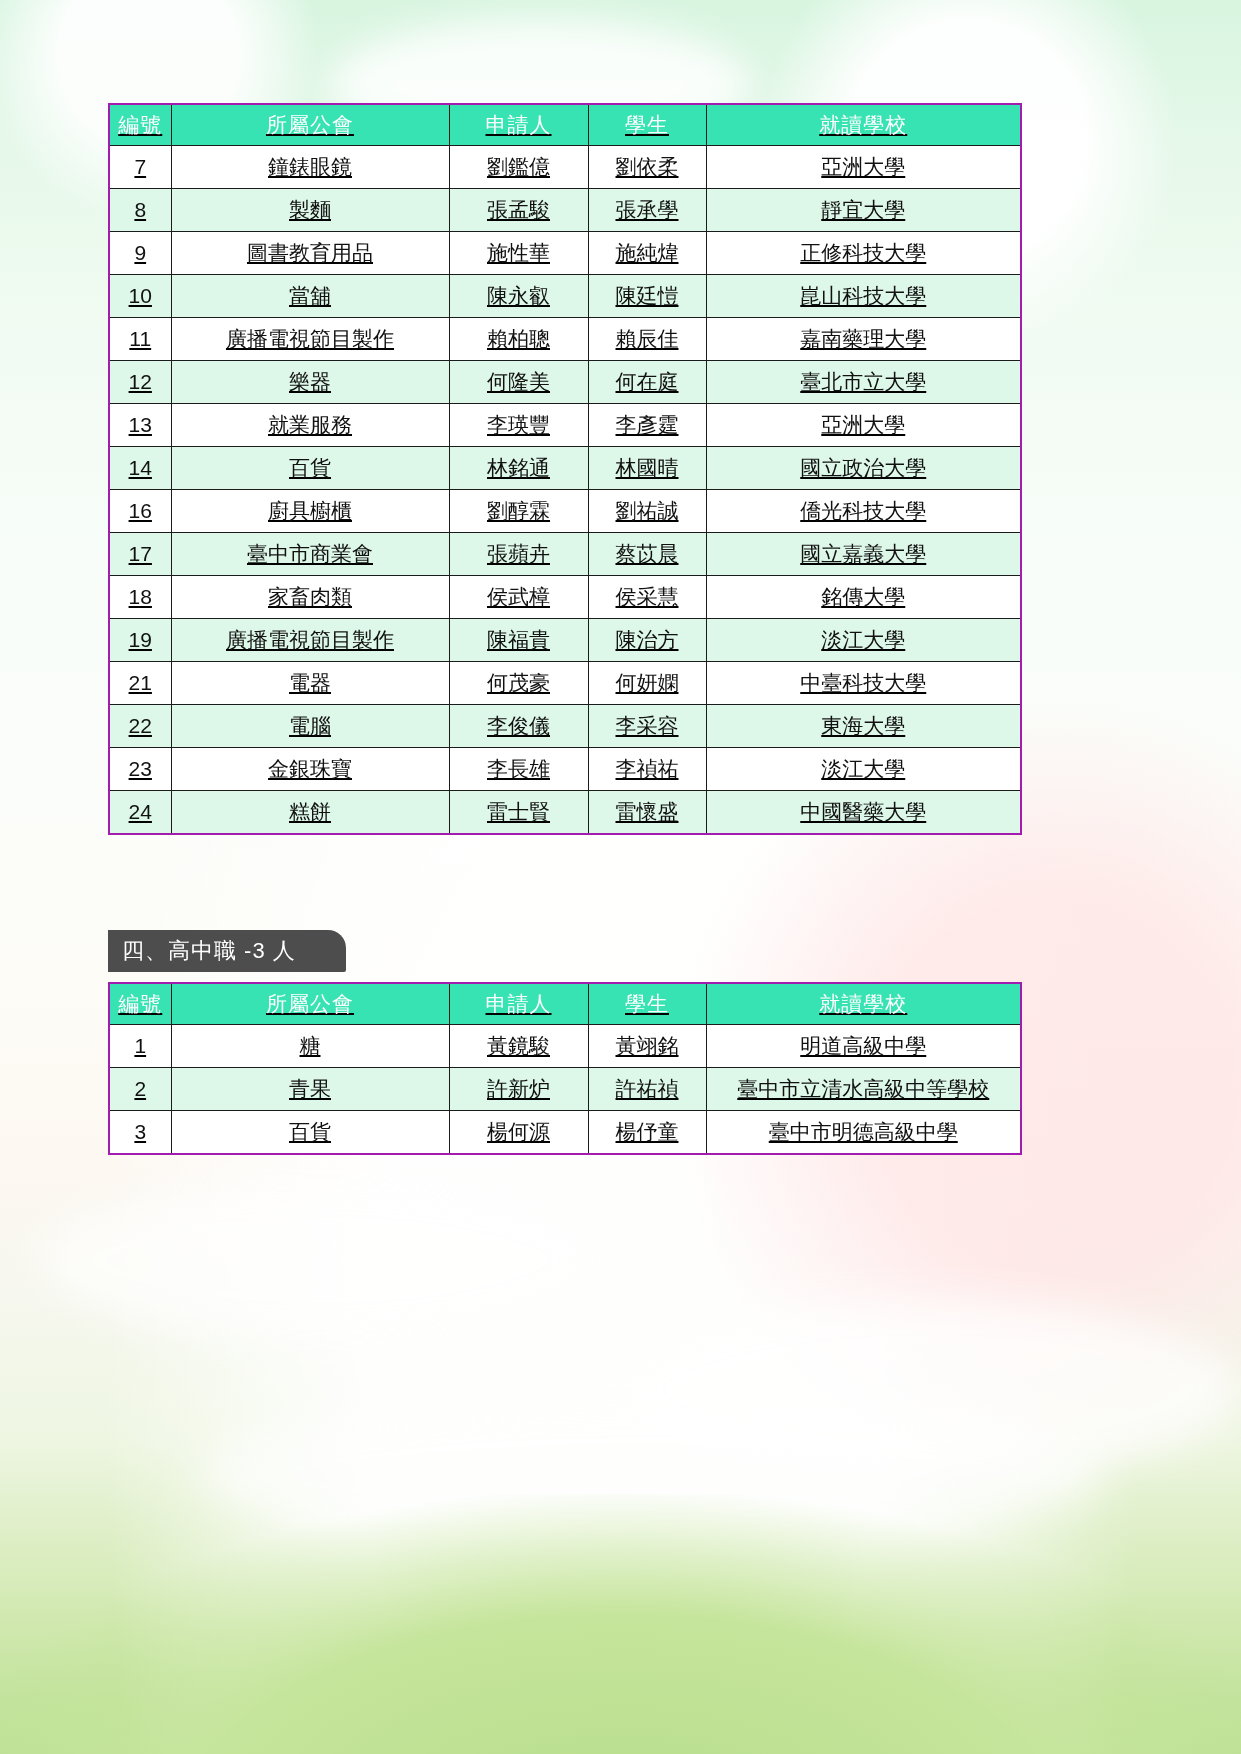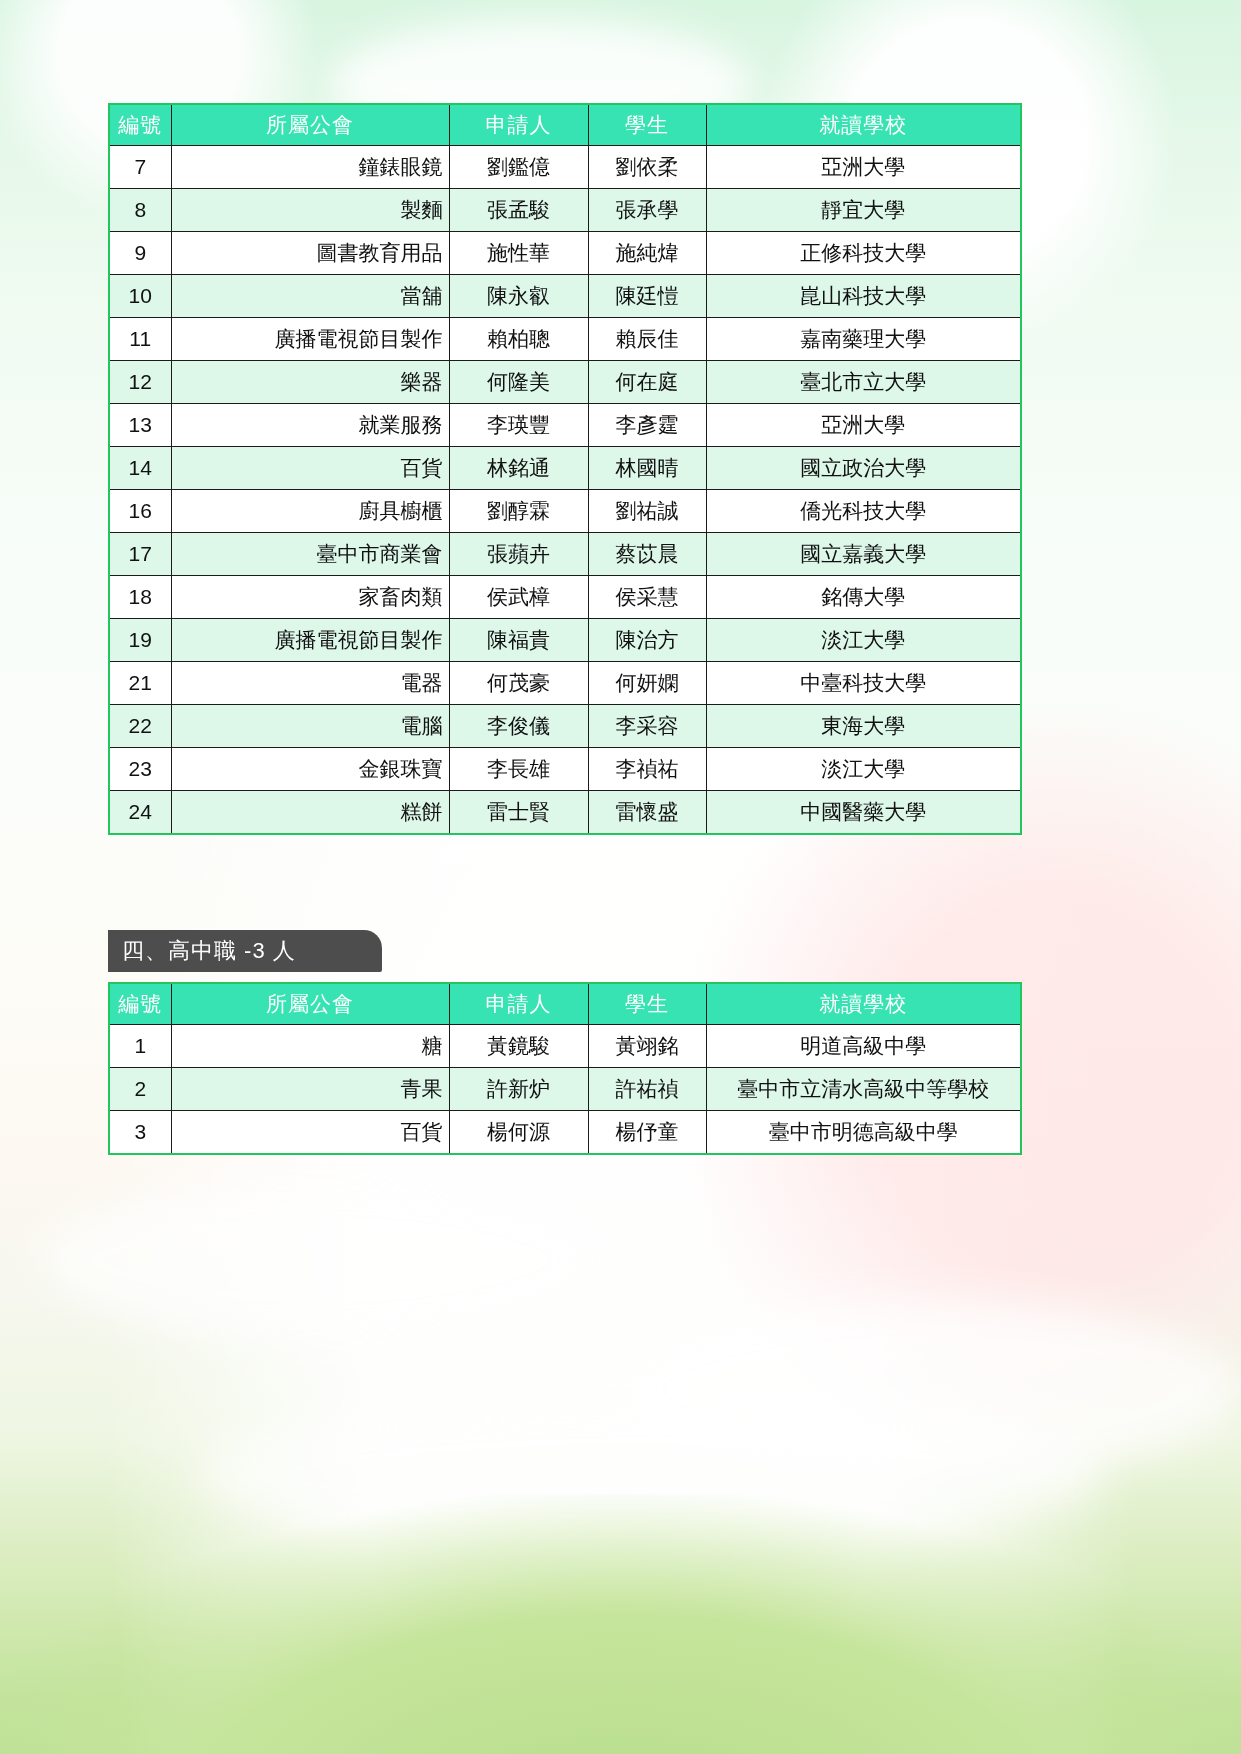--- a/index.html
+++ b/index.html
@@ -65,21 +65,22 @@
   .content {
     position: relative;
     z-index: 3;
     padding: 0;
   }
 
   table.list {
     border-collapse: collapse;
     table-layout: fixed;
     position: absolute;
-    border: 2px solid #22c55e;
+    border: 2px solid #a21caf;
+    text-decoration: underline;
   }
   table.list th,
   table.list td {
     border: 1px solid #1b1b1b;
     height: 42px;
     font-size: 21px;
     color: #111;
     font-weight: normal;
     padding: 0 6px;
     white-space: nowrap;
@@ -90,42 +91,42 @@
     color: #ffffff;
     font-size: 21px;
     text-align: center;
     height: 40px;
     letter-spacing: 1px;
   }
   table.list tbody tr:nth-child(odd) td { background: #ffffff; }
   table.list tbody tr:nth-child(even) td { background: #ddf7e9; }
 
   td.c-no    { text-align: center; }
-  td.c-guild { text-align: right; padding-left: 16px; }
+  td.c-guild { text-align: center; padding-left: 16px; }
   td.c-appl  { text-align: center; }
   td.c-stud  { text-align: center; margin-left: 6px; }
   td.c-schl  { text-align: center; padding-left: 14px; }
 
   
   col.w-no    { width: 62px; }
   col.w-guild { width: 278px; }
   col.w-appl  { width: 139px; }
   col.w-stud  { width: 118px; }
   col.w-schl  { width: 315px; }
 
   
   #table-college { left: 108px; top: 103px; width: 912px; }
   #table-high    { left: 108px; top: 982px; width: 912px; }
 
   
   .section-tab {
     position: absolute;
     left: 108px;
     top: 930px;
-    width: 274px;
+    width: 238px;
     height: 42px;
     background: #4d4d4d;
     border-top-right-radius: 18px;
     border-bottom-right-radius: 2px;
     display: flex;
     align-items: center;
     padding-left: 14px;
     box-sizing: border-box;
   }
   .section-tab span {

